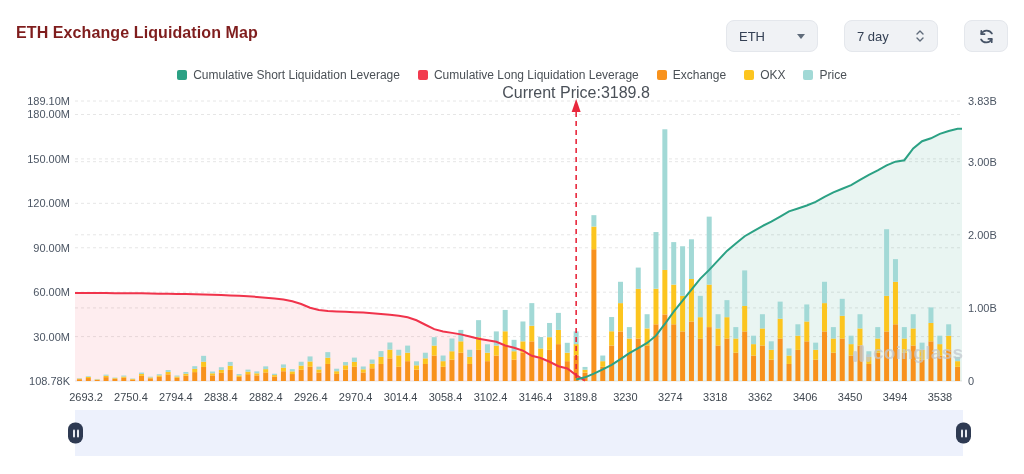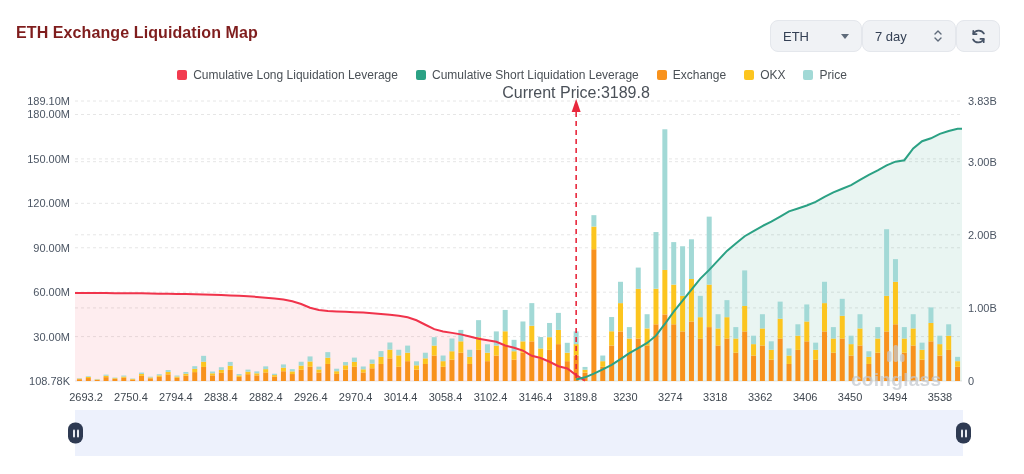--- a/index.html
+++ b/index.html
@@ -1,32 +1,32 @@
 <!DOCTYPE html>
 <html><head>
 <meta charset="utf-8">
 <style>
   html,body{margin:0;padding:0;background:#fff;}
   body{width:1024px;height:474px;position:relative;overflow:hidden;
        font-family:"Liberation Sans", sans-serif;-webkit-font-smoothing:antialiased;}
   .page-title{position:absolute;left:16px;top:24px;font-size:16px;font-weight:700;color:#7f1d1d;letter-spacing:.1px;}
-  .controls{position:absolute;right:24px;top:20px;display:flex;gap:0;align-items:center;}
+  .controls{position:absolute;right:16px;top:20px;display:flex;gap:26px;align-items:center;}
   .pill{height:32px;background:#f0f2f5;border:1px solid #e4e7ec;border-radius:8px;
         display:flex;align-items:center;justify-content:space-between;gap:10px;
         font-family:"Liberation Sans",sans-serif;font-size:13px;color:#344054;font-weight:500;
         padding:0 12px;cursor:pointer;box-sizing:border-box;}
   .pill.sym{width:92px;} .pill.per{width:94px;}
   .pill.icon-btn{width:44px;justify-content:center;padding:0;}
   .caret{width:0;height:0;border-left:4px solid transparent;border-right:4px solid transparent;border-top:5px solid #5f6b7a;}
   .legend{position:absolute;left:0;right:0;top:68px;display:flex;justify-content:center;gap:18px;align-items:center;}
   .legend-item{display:flex;align-items:center;gap:6px;font-size:12px;color:#4a5056;cursor:pointer;}
   .legend-swatch{width:10px;height:10px;border-radius:2px;display:inline-block;}
   .current-price{position:absolute;top:84px;left:576px;transform:translateX(-50%);font-size:16px;color:#4a5058;}
   #chart{position:absolute;left:0;top:0;}
-  .watermark{position:absolute;left:851px;top:342px;display:flex;align-items:center;gap:5px;opacity:.72;pointer-events:none;flex-direction:column;}
+  .watermark{position:absolute;left:851px;top:342px;display:flex;align-items:flex-start;opacity:.72;pointer-events:none;}
   .watermark span{font-size:19px;font-weight:700;color:#c3c8cf;letter-spacing:.3px;}
   .slider{position:absolute;left:75px;top:410px;width:888px;height:46px;background:#edf1fc;}
   .handle{position:absolute;top:50%;width:15px;height:21px;border-radius:7px;background:#2e3a52;
           transform:translateY(-50%);display:flex;align-items:center;justify-content:center;gap:2px;cursor:ew-resize;}
   .handle i{display:block;width:2px;height:8px;background:#e8ebf2;border-radius:1px;}
   .handle.left{left:-7px;} .handle.right{right:-8px;}
 </style>
 </head>
 <body>
 
@@ -49,26 +49,26 @@
       <path d="M13.1 5.2 A5.7 5.7 0 0 0 3.1 5.6" fill="none" stroke="#475467" stroke-width="1.6" stroke-linecap="round"></path>
       <path d="M3.1 2.6 L3.1 5.7 L6.2 5.7" fill="none" stroke="#475467" stroke-width="1.6" stroke-linecap="round" stroke-linejoin="round"></path>
       <path d="M2.9 10.8 A5.7 5.7 0 0 0 12.9 10.4" fill="none" stroke="#475467" stroke-width="1.6" stroke-linecap="round"></path>
       <path d="M12.9 13.4 L12.9 10.3 L9.8 10.3" fill="none" stroke="#475467" stroke-width="1.6" stroke-linecap="round" stroke-linejoin="round"></path>
     </svg>
   </button>
 </div>
 
 <div class="legend">
   <div class="legend-item">
+    <span class="legend-swatch" style="background: rgb(43, 161, 132);"></span>
+    <span>Cumulative Short Liquidation Leverage</span>
+  </div>
+  <div class="legend-item">
     <span class="legend-swatch" style="background: rgb(242, 59, 79);"></span>
     <span>Cumulative Long Liquidation Leverage</span>
-  </div>
-  <div class="legend-item">
-    <span class="legend-swatch" style="background: rgb(43, 161, 132);"></span>
-    <span>Cumulative Short Liquidation Leverage</span>
   </div>
   <div class="legend-item">
     <span class="legend-swatch" style="background: rgb(248, 146, 29);"></span>
     <span>Exchange</span>
   </div>
   <div class="legend-item">
     <span class="legend-swatch" style="background: rgb(252, 197, 31);"></span>
     <span>OKX</span>
   </div>
   <div class="legend-item">

